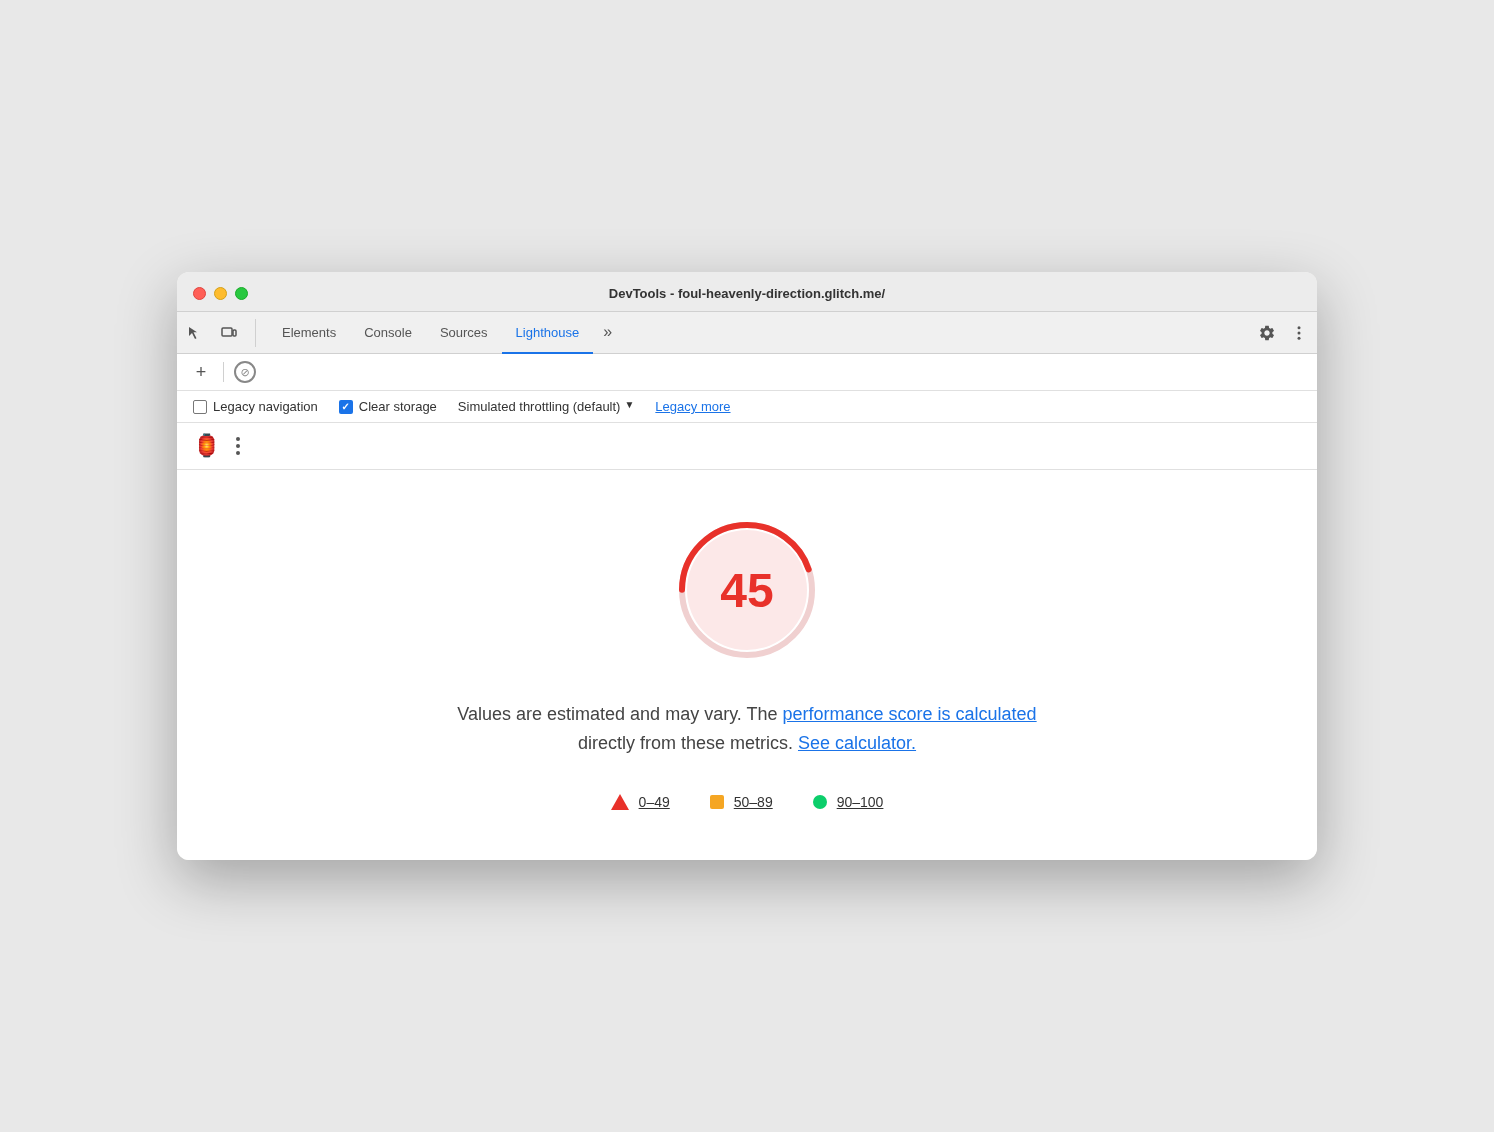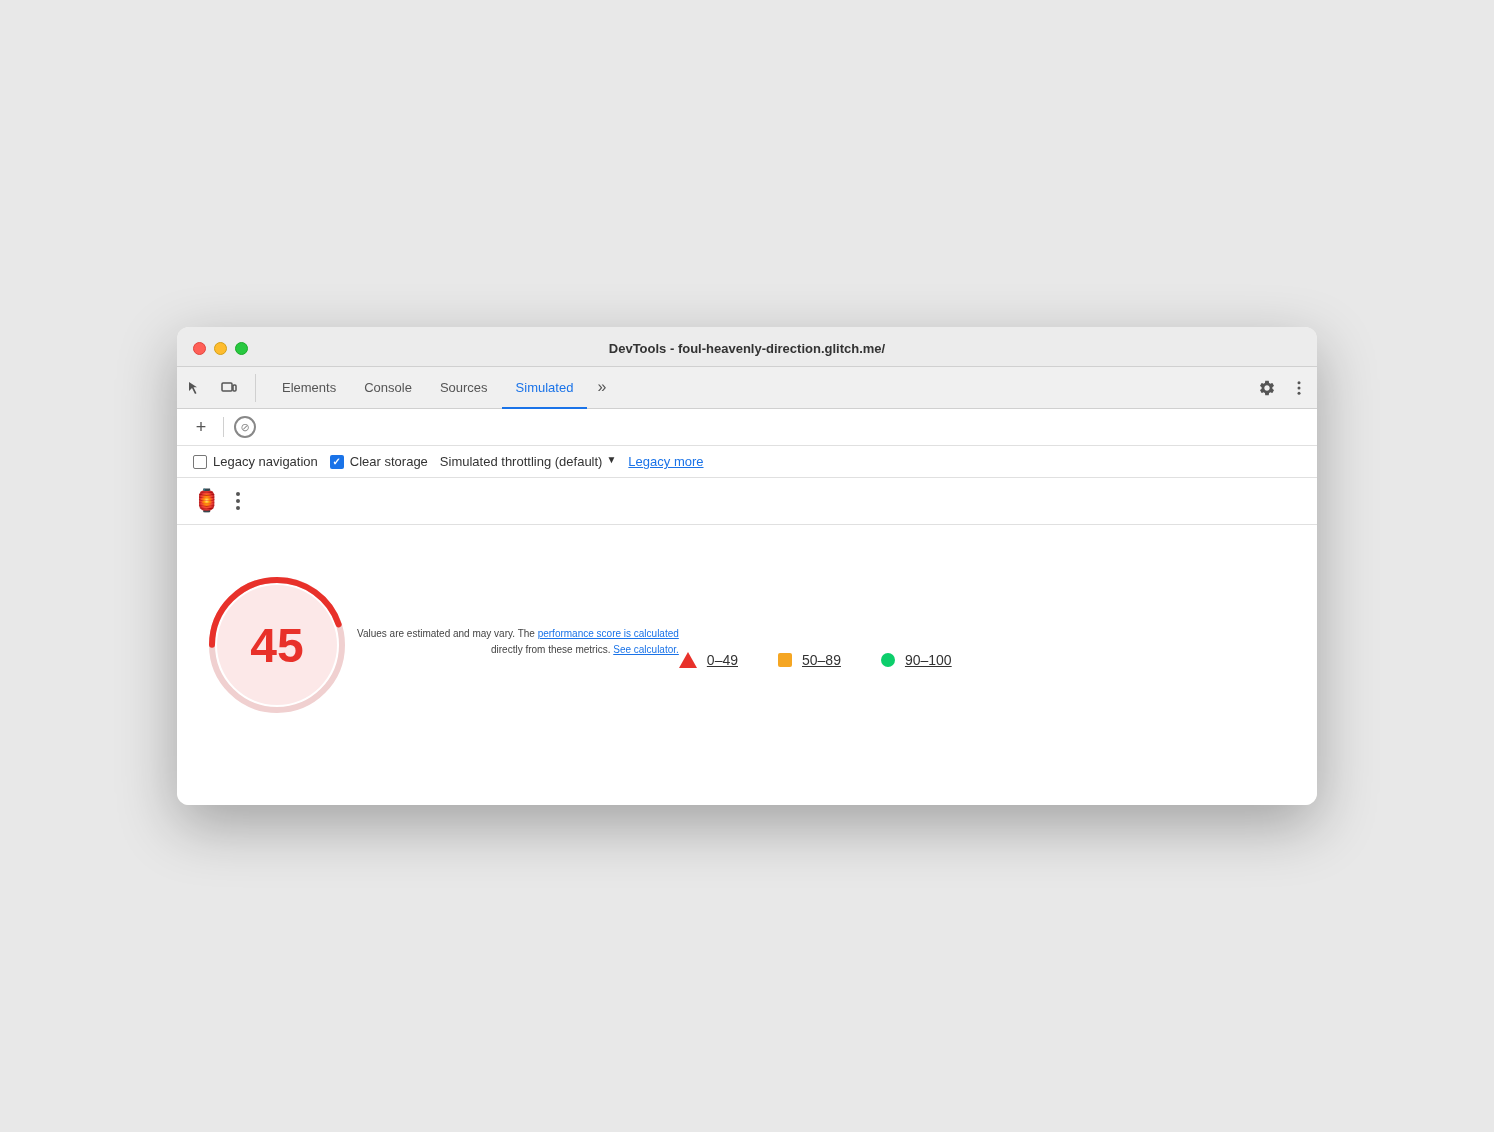--- a/index.html
+++ b/index.html
@@ -162,21 +162,21 @@
       cursor: pointer;
     }
 
     
     .options-bar {
       background: #fff;
       border-bottom: 1px solid #e0e0e0;
       display: flex;
       align-items: center;
       padding: 8px 16px;
-      gap: 12px;
+      gap: 21px;
       font-size: 13px;
       color: #333;
     }
     .checkbox-item {
       display: flex;
       align-items: center;
       gap: 6px;
     }
     .checkbox-unchecked {
       width: 14px;
@@ -245,20 +245,21 @@
       height: 4px;
       border-radius: 50%;
       background: #555;
     }
 
     
     .main-content {
       background: #fff;
       padding: 40px 20px 50px;
       display: flex;
+      flex-direction: column;
       align-items: center;
     }
 
     
     .score-container {
       position: relative;
       width: 160px;
       height: 160px;
       margin-bottom: 30px;
     }
@@ -282,23 +283,23 @@
       color: #e8312a;
     }
 
     .perf-title {
       font-size: 32px;
       font-weight: 700;
       color: #202124;
       margin-bottom: 18px;
     }
     .perf-description {
-      font-size: 10px;
+      font-size: 18px;
       color: #444;
-      text-align: right;
+      text-align: center;
       line-height: 1.6;
       max-width: 620px;
       margin-bottom: 36px;
     }
     .perf-link {
       color: #1a73e8;
       text-decoration: underline;
       cursor: pointer;
     }
 
@@ -368,21 +369,21 @@
     <div class="devtools-tab">
       <span>Elements</span>
     </div>
     <div class="devtools-tab">
       <span>Console</span>
     </div>
     <div class="devtools-tab">
       <span>Sources</span>
     </div>
     <div class="devtools-tab active">
-      <span>Simulated</span>
+      <span>Lighthouse</span>
     </div>
     <div class="devtools-tab more-tabs">»</div>
 
     <div class="devtools-right">
       <div class="gear-icon">
         <svg width="18" height="18" viewBox="0 0 24 24" fill="#555">
           <path d="M19.14,12.94c0.04-0.3,0.06-0.61,0.06-0.94c0-0.32-0.02-0.64-0.07-0.94l2.03-1.58c0.18-0.14,0.23-0.41,0.12-0.61 l-1.92-3.32c-0.12-0.22-0.37-0.29-0.59-0.22l-2.39,0.96c-0.5-0.38-1.03-0.7-1.62-0.94L14.4,2.81c-0.04-0.24-0.24-0.41-0.48-0.41 h-3.84c-0.24,0-0.43,0.17-0.47,0.41L9.25,5.35C8.66,5.59,8.12,5.92,7.63,6.29L5.24,5.33c-0.22-0.08-0.47,0-0.59,0.22L2.74,8.87 C2.62,9.08,2.66,9.34,2.86,9.48l2.03,1.58C4.84,11.36,4.8,11.69,4.8,12s0.02,0.64,0.07,0.94l-2.03,1.58 c-0.18,0.14-0.23,0.41-0.12,0.61l1.92,3.32c0.12,0.22,0.37,0.29,0.59,0.22l2.39-0.96c0.5,0.38,1.03,0.7,1.62,0.94l0.36,2.54 c0.05,0.24,0.24,0.41,0.48,0.41h3.84c0.24,0,0.44-0.17,0.47-0.41l0.36-2.54c0.59-0.24,1.13-0.56,1.62-0.94l2.39,0.96 c0.22,0.08,0.47,0,0.59-0.22l1.92-3.32c0.12-0.22,0.07-0.47-0.12-0.61L19.14,12.94z M12,15.6c-1.98,0-3.6-1.62-3.6-3.6 s1.62-3.6,3.6-3.6s3.6,1.62,3.6,3.6S13.98,15.6,12,15.6z"></path>
         </svg>
       </div>
       <div class="menu-icon">

